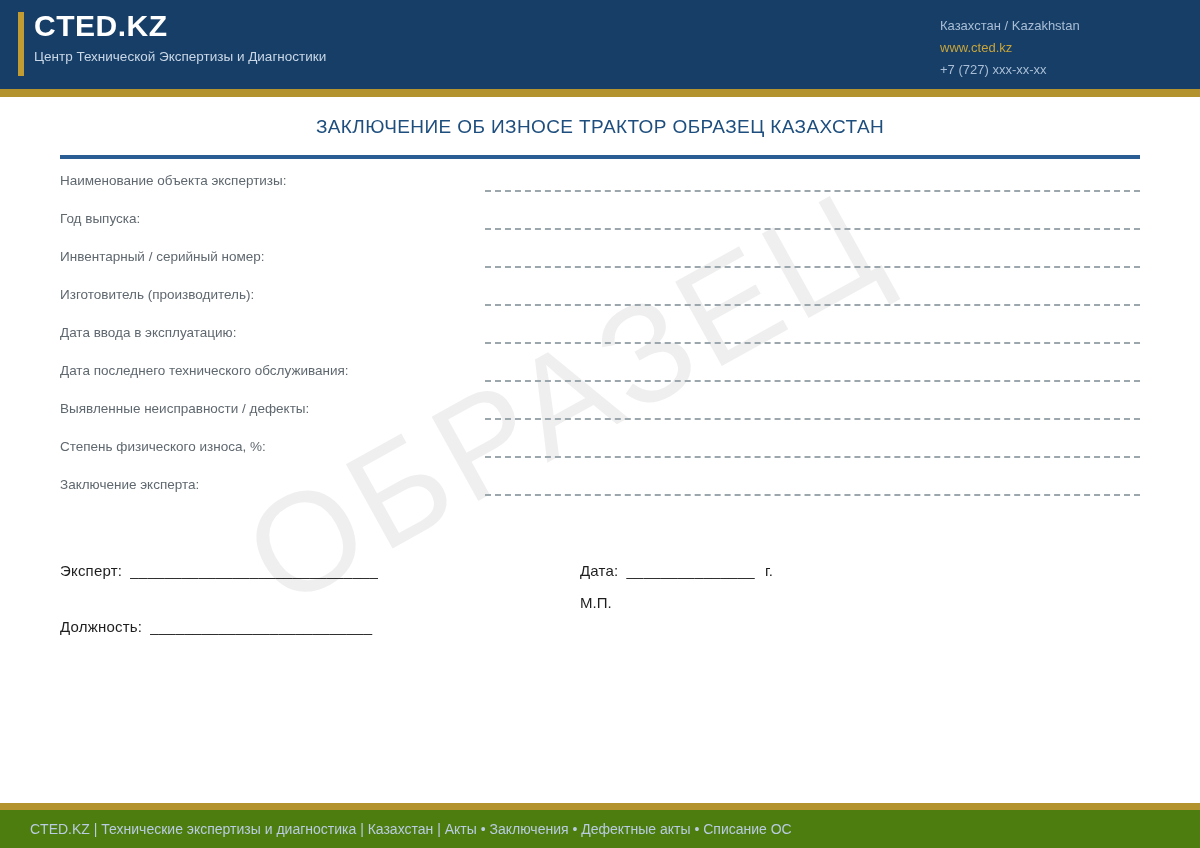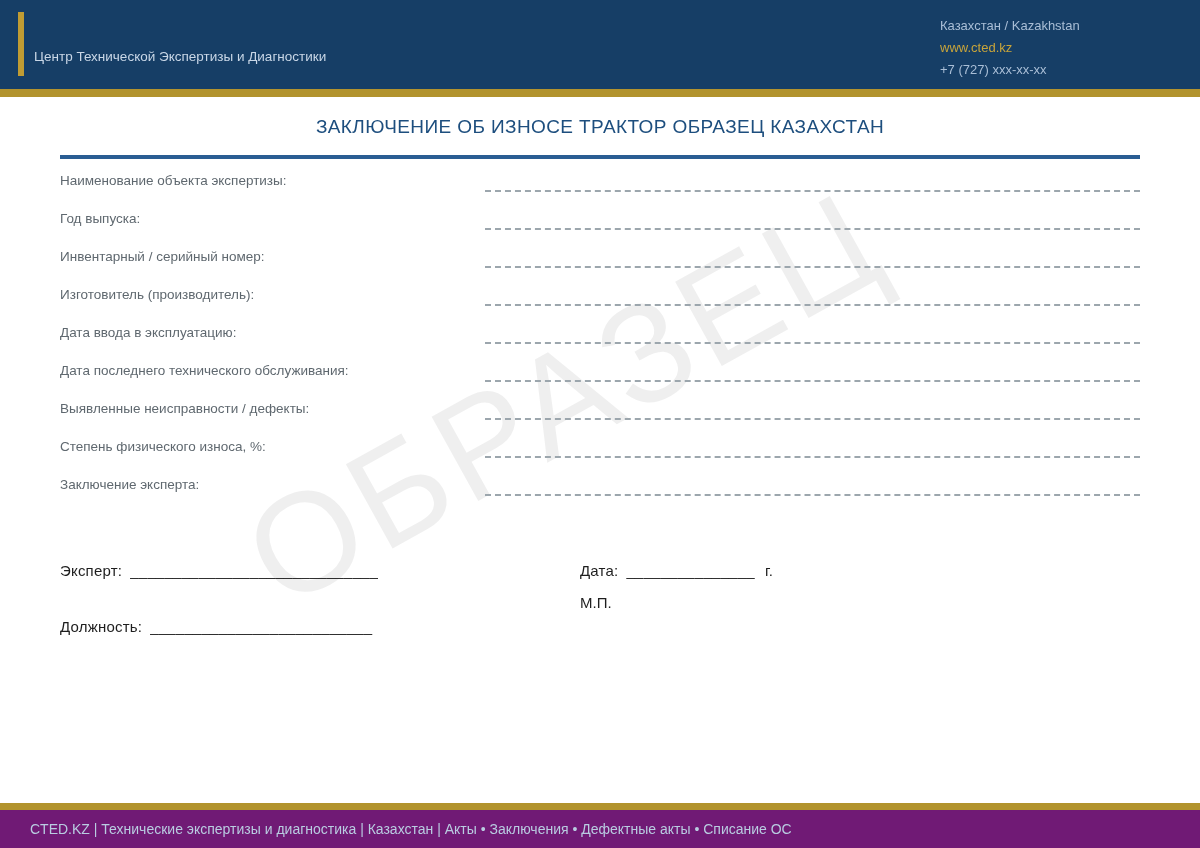--- a/index.html
+++ b/index.html
@@ -80,29 +80,30 @@
   .sig-stamp     { top:594px; left:580px; }
   .sig span { letter-spacing:0.2px; }
 
   
   .footer-gold {
     position:absolute; top:803px; left:0; width:1200px; height:7px;
     background:#b2932e;
   }
   .footer {
     position:absolute; top:810px; left:0; width:1200px; height:38px;
-    background:#701a75; color:#b9cce1;
+    background:#4d7c0f; color:#b9cce1;
     font-size:14px; line-height:38px; padding-left:30px;
   }
 </style>
 </head>
 <body>
 
 <div class="header">
   <div class="header-accent"></div>
+  <div class="logo">CTED.KZ</div>
   <div class="header-subtitle">Центр Технической Экспертизы и Диагностики</div>
   <div class="header-right">
     <div class="header-region">Казахстан / Kazakhstan</div>
     <div class="header-website">www.cted.kz</div>
     <div class="header-phone">+7 (727) xxx-xx-xx</div>
   </div>
 </div>
 <div class="gold-divider"></div>
 
 <div class="watermark">ОБРАЗЕЦ</div>

